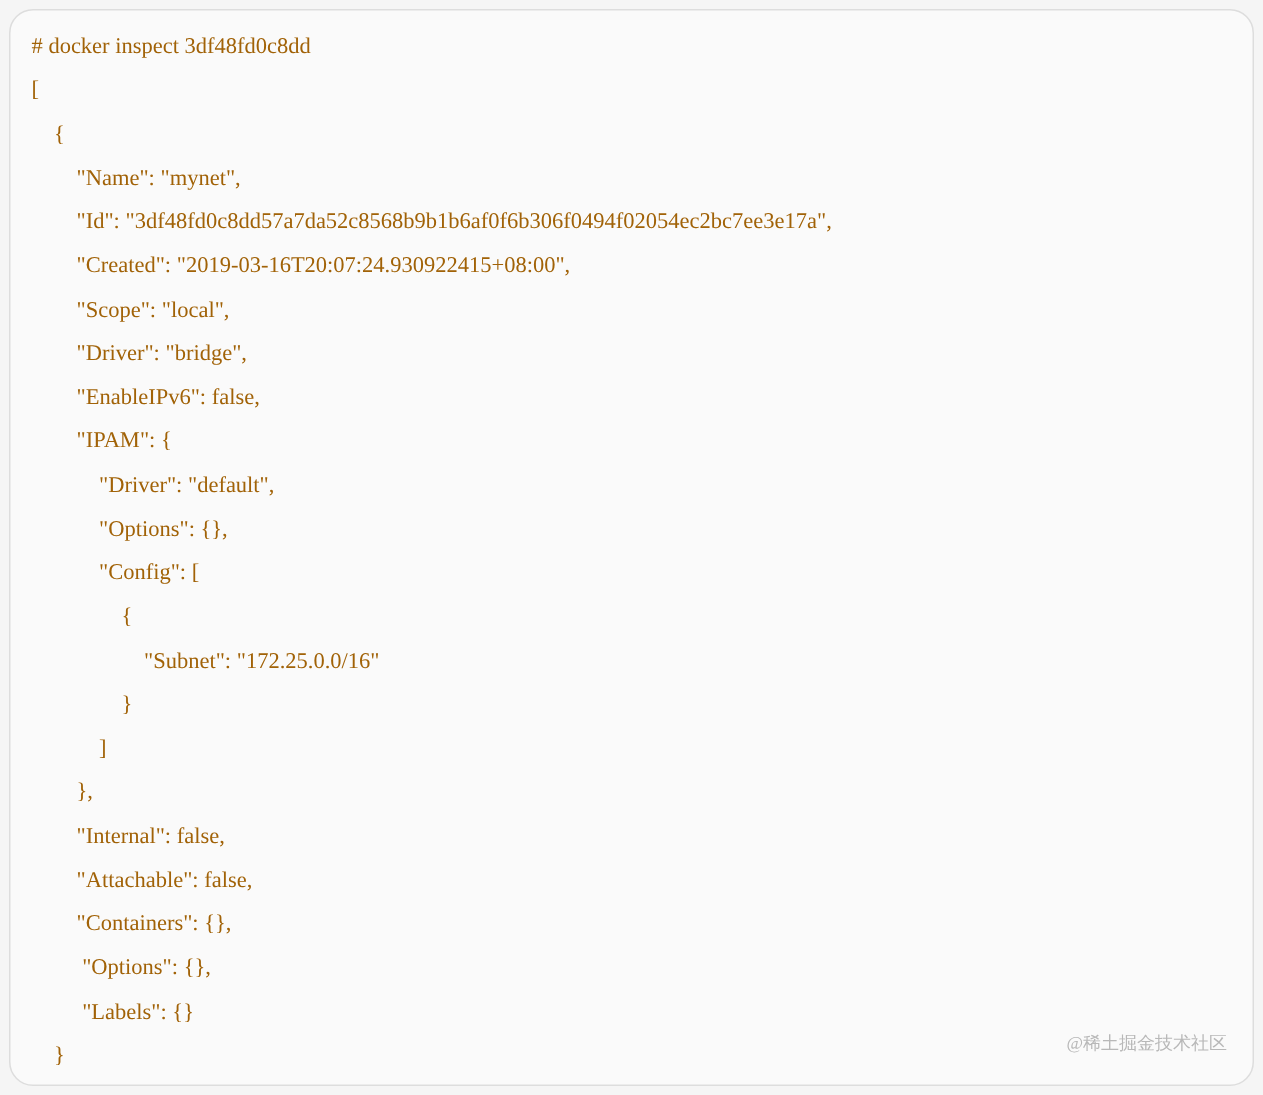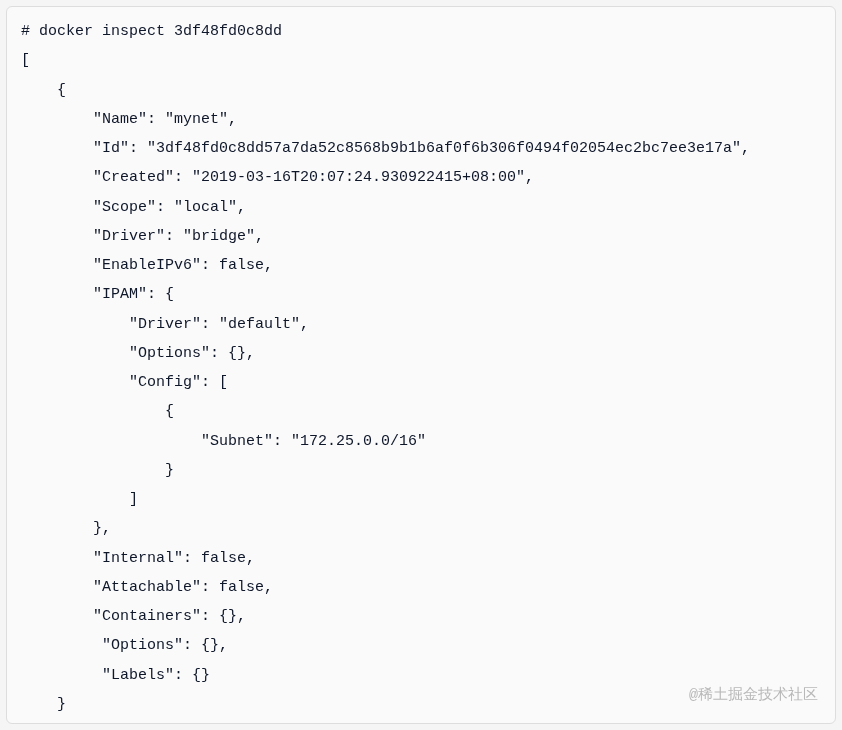--- a/index.html
+++ b/index.html
@@ -6,38 +6,38 @@
     body {
       width: 842px;
       height: 730px;
       background: #f5f5f5;
       padding: 6px;
       position: relative;
     }
     .code-block {
       background: #fafafa;
       border: 1px solid #ddd;
-      border-radius: 6px;
+      border-radius: 16px;
       padding: 10px 14px;
-      font-family: Liberation Mono, monospace;
+      font-family: Liberation Serif, serif;
       font-size: 15px;
       line-height: 1.95;
-      color: #0f172a;
+      color: #a16207;
       white-space: pre;
       overflow: hidden;
       height: 100%;
     }
     .line { display: block; }
     .watermark {
       position: absolute;
       bottom: 26px;
       right: 24px;
       color: #b8b8b8;
-      font-size: 15px;
-      font-family: Liberation Mono, monospace;
+      font-size: 12px;
+      font-family: Liberation Serif, serif;
     }
   </style>
 </head>
 <body>
 
 <pre class="code-block"><span class="line"># docker inspect 3df48fd0c8dd</span><span class="line">[</span><span class="line">    {</span><span class="line">        "Name": "mynet",</span><span class="line">        "Id": "3df48fd0c8dd57a7da52c8568b9b1b6af0f6b306f0494f02054ec2bc7ee3e17a",</span><span class="line">        "Created": "2019-03-16T20:07:24.930922415+08:00",</span><span class="line">        "Scope": "local",</span><span class="line">        "Driver": "bridge",</span><span class="line">        "EnableIPv6": false,</span><span class="line">        "IPAM": {</span><span class="line">            "Driver": "default",</span><span class="line">            "Options": {},</span><span class="line">            "Config": [</span><span class="line">                {</span><span class="line">                    "Subnet": "172.25.0.0/16"</span><span class="line">                }</span><span class="line">            ]</span><span class="line">        },</span><span class="line">        "Internal": false,</span><span class="line">        "Attachable": false,</span><span class="line">        "Containers": {},</span><span class="line">         "Options": {},</span><span class="line">         "Labels": {}</span><span class="line">    }</span><span class="line">]</span></pre>
 
 <div class="watermark">@稀土掘金技术社区</div>
 
 </body></html>

